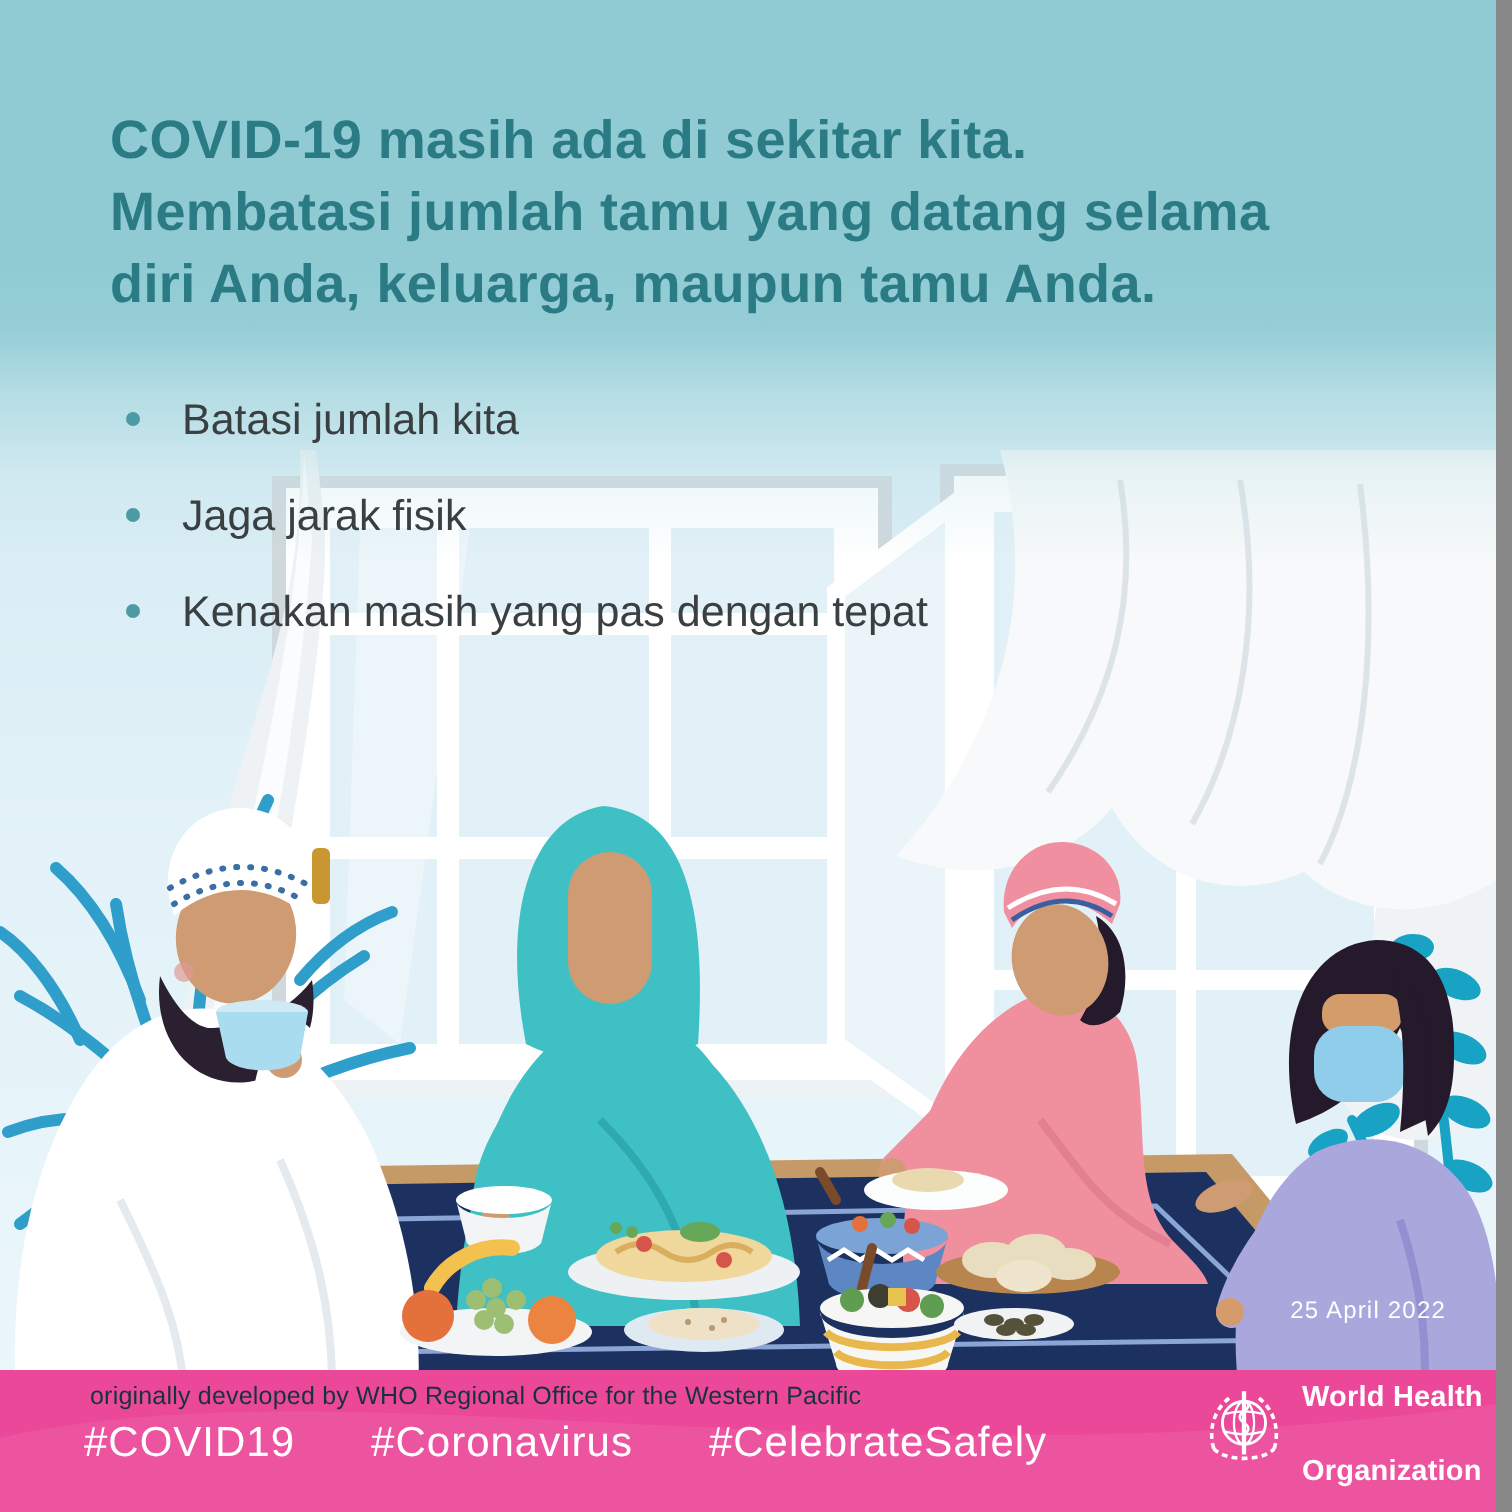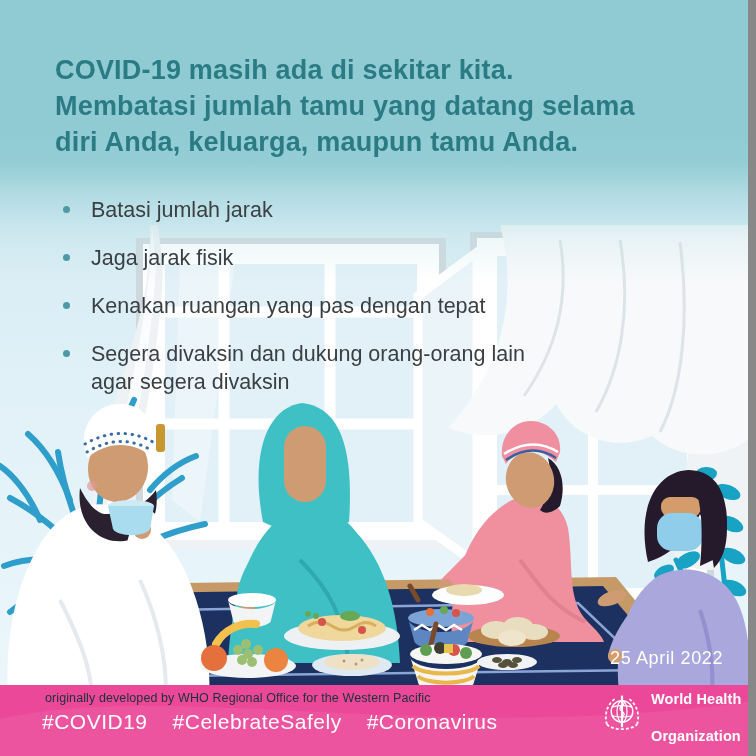--- a/index.html
+++ b/index.html
@@ -32,34 +32,34 @@
     display:flex;align-items:flex-start;margin:0 0 20px 0;
     color:#3a3f42;font-size:21.5px;line-height:28px;
   }
   ul.bullets .dot{
     flex:none;width:7px;height:7px;border-radius:50%;background:#4d9aa4;
     margin:10px 21px 0 9px;
   }
   ul.bullets .txt{white-space:pre-line;}
   .date{
     position:absolute;right:25px;top:648px;z-index:3;
-    color:#ffffff;font-size:18px;letter-spacing:.6px;
+    color:#ffffff;font-size:12px;letter-spacing:.6px;
   }
   
   footer{
     position:absolute;left:0;bottom:0;width:756px;height:71px;z-index:4;
     background:#ec4899;
   }
   footer svg.wave{position:absolute;left:0;top:0;width:756px;height:71px;}
   .credit{
     position:absolute;left:45px;top:6px;
     color:#17333a;font-size:12.5px;letter-spacing:.1px;
   }
   .hashtags{
-    position:absolute;left:42px;top:25px;display:flex;gap:25px;
+    position:absolute;left:42px;top:25px;display:flex;gap:38px;
     color:#ffffff;font-size:21px;font-weight:400;letter-spacing:.5px;
   }
   .who-logo{
     position:absolute;right:13px;top:7px;display:flex;align-items:flex-start;gap:6px;color:#fff;
   }
   .who-emblem{width:46px;height:46px;flex:none;}
   .who-text{display:flex;flex-direction:column;gap:22px;}
   .who-name{font-size:14.5px;font-weight:700;line-height:15px;letter-spacing:.1px;}
   .who-rule{height:2px;background:#fff;width:92px;margin:3px 0 2px 0;}
   .who-country{font-size:12.5px;font-weight:700;}
@@ -286,48 +286,43 @@
 
   <div class="headline">
     <div>COVID-19 masih ada di sekitar kita.</div>
     <div>Membatasi jumlah tamu yang datang selama</div>
     <div>diri Anda, keluarga, maupun tamu Anda.</div>
   </div>
 
   <ul class="bullets">
     <li>
       <span class="dot"></span>
-      <span class="txt">Batasi jumlah jarak</span>
+      <span class="txt">Batasi jumlah kita</span>
     </li>
     <li>
       <span class="dot"></span>
       <span class="txt">Jaga jarak fisik</span>
     </li>
     <li>
       <span class="dot"></span>
-      <span class="txt">Kenakan ruangan yang pas dengan tepat</span>
-    </li>
-    <li>
-      <span class="dot"></span>
-      <span class="txt">Segera divaksin dan dukung orang-orang lain
-agar segera divaksin</span>
+      <span class="txt">Kenakan masih yang pas dengan tepat</span>
     </li>
   </ul>
 
   <div class="date">25 April 2022</div>
 
   <footer>
     <svg class="wave" viewBox="0 0 756 71" aria-hidden="true">
       <path d="M0,34 C180,-6 430,62 756,16 L756,71 L0,71 Z" fill="#ffffff" opacity="0.07"></path>
     </svg>
     <div class="credit">originally developed by WHO Regional Office for the Western Pacific</div>
     <div class="hashtags">
       <span>#COVID19</span>
+      <span>#Coronavirus</span>
       <span>#CelebrateSafely</span>
-      <span>#Coronavirus</span>
     </div>
     <div class="who-logo">
       <svg class="who-emblem" viewBox="0 0 64 64" aria-hidden="true">
         <g stroke="#ffffff" fill="none">
           <path d="M11,45 C7,32 11,17 23,9" stroke-width="2.5" stroke-dasharray="4 3"></path>
           <path d="M53,45 C57,32 53,17 41,9" stroke-width="2.5" stroke-dasharray="4 3"></path>
           <path d="M11,45 C19,54 45,54 53,45" stroke-width="2.5" stroke-dasharray="4 3"></path>
           <circle cx="32" cy="27" r="15" stroke-width="2"></circle>
           <ellipse cx="32" cy="27" rx="7" ry="15" stroke-width="1.6"></ellipse>
           <path d="M18,21 Q32,17 46,21" stroke-width="1.6"></path>

